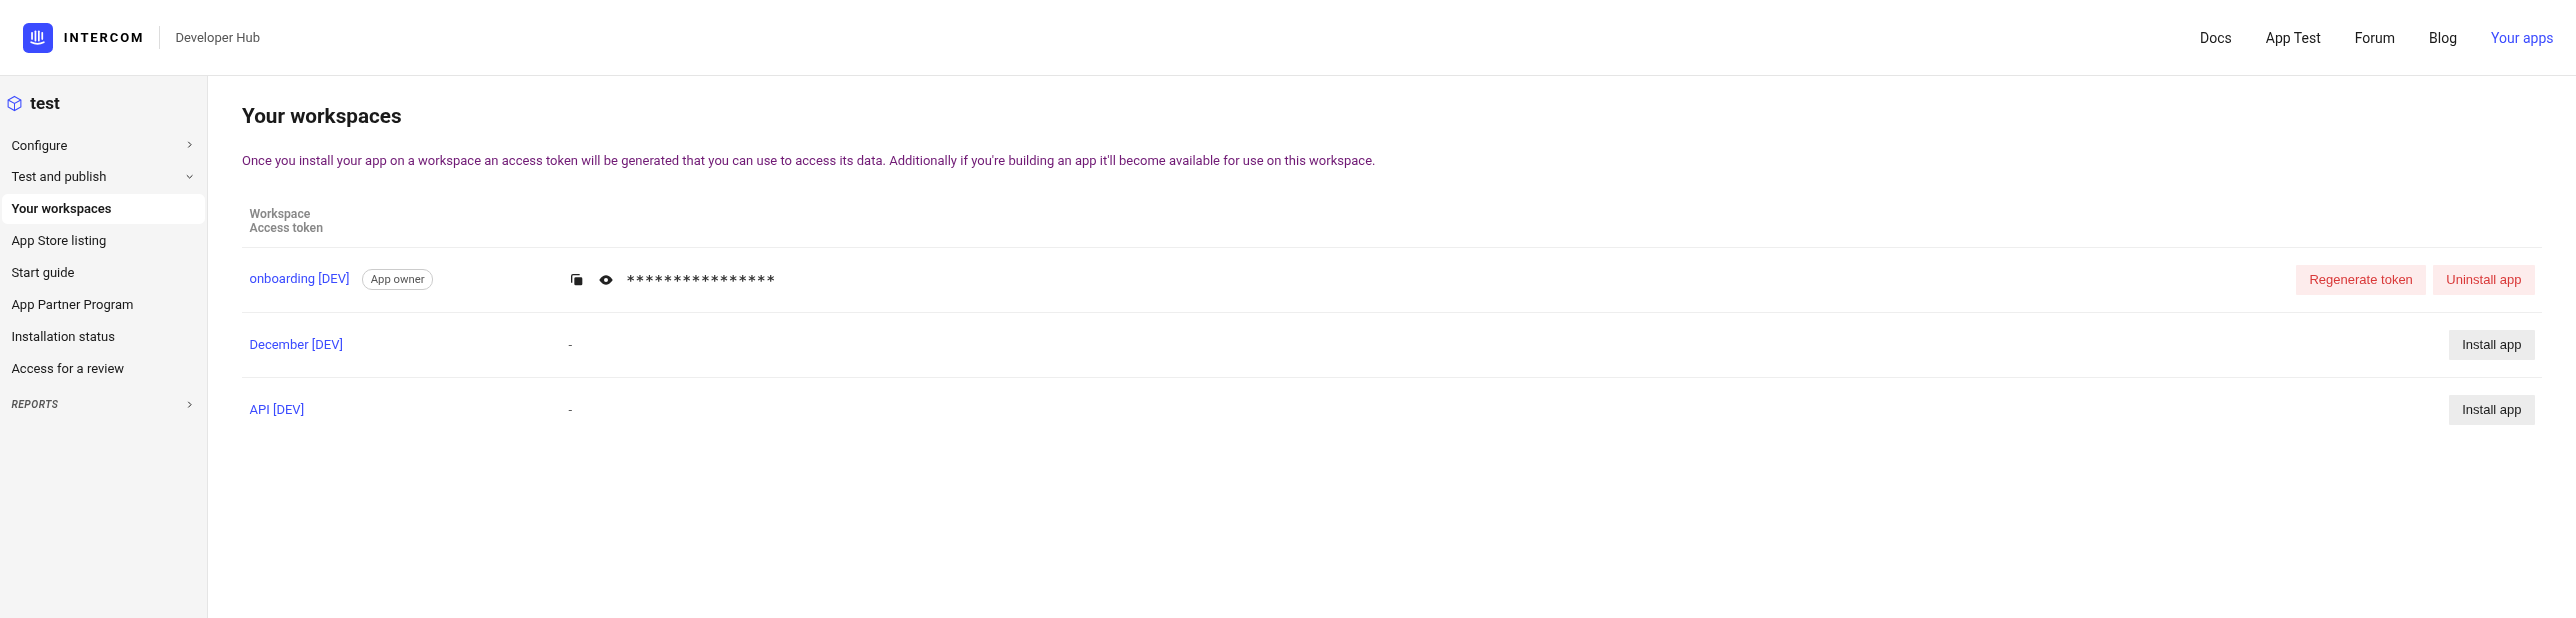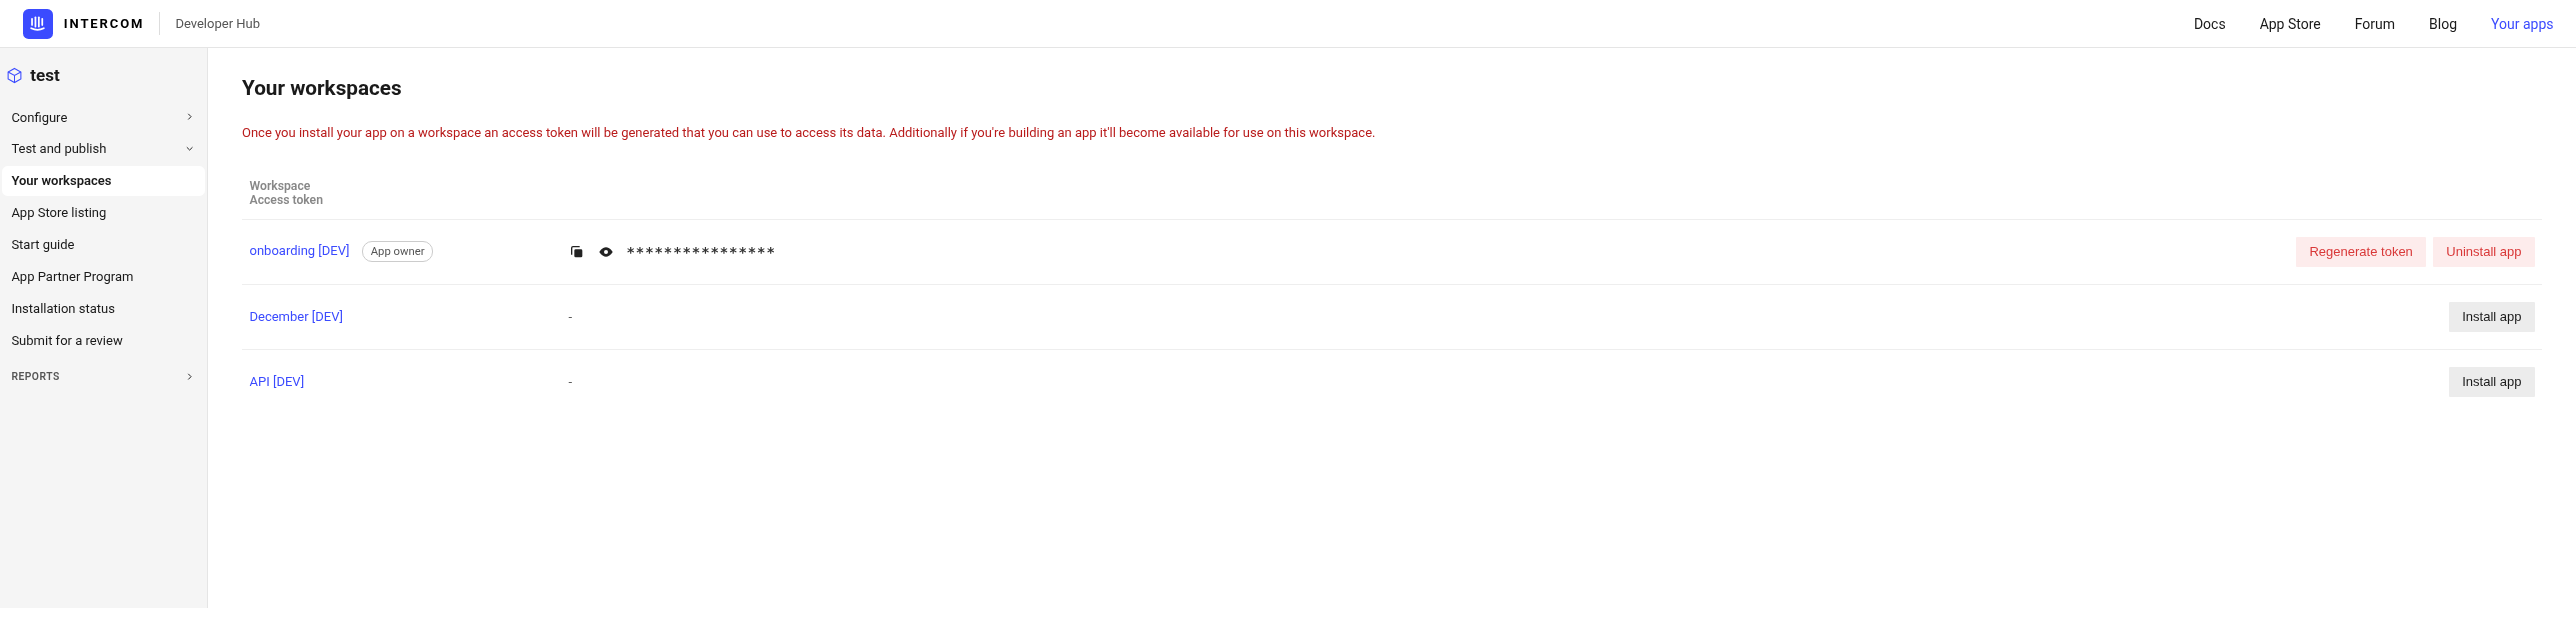--- a/index.html
+++ b/index.html
@@ -11,21 +11,21 @@
       font-family: -apple-system, BlinkMacSystemFont, "Segoe UI", Roboto, "Helvetica Neue", Arial, sans-serif;
       font-size: 13px;
       color: #1a1a1a;
       background: #fff;
     }
     .header {
       display: flex;
       align-items: center;
       justify-content: space-between;
       padding: 0 22.5px;
-      height: 48px;
+      height: 76px;
       border-bottom: 0.9px solid #e5e5e5;
     }
     .header-left {
       display: flex;
       align-items: center;
       gap: 11.3px;
     }
     .logo-box {
       width: 30px;
       height: 30px;
@@ -122,33 +122,34 @@
       padding: 7.5px 9.4px;
       display: flex;
       align-items: center;
       justify-content: space-between;
       cursor: pointer;
       font-size: 10.3px;
       font-weight: 600;
       letter-spacing: 0.5px;
       color: #555;
       margin-top: 7.5px;
+      font-style: italic;
     }
     .main {
       flex: 1;
       padding: 28px 34px;
     }
     .page-title {
       font-size: 20.7px;
       font-weight: 700;
       margin-bottom: 22.5px;
     }
     .page-description {
       font-size: 13px;
-      color: #b91c1c;
+      color: #701a75;
       margin-bottom: 26px;
       line-height: 1.5;
     }
     .table-wrapper {
       width: 100%;
     }
     .table-header {
       display: flex;
       padding: 11.3px 7.5px;
       font-size: 12.2px;
@@ -249,21 +250,21 @@
           <rect x="16.9" y="5" width="2.2" height="10" rx="1"></rect>
           <path d="M4 18 Q12 22 20 18" stroke="white" stroke-width="2.2" fill="none" stroke-linecap="round"></path>
         </svg>
     </div>
     <span class="brand-name">INTERCOM</span>
     <div class="header-divider"></div>
     <span class="subtitle">Developer Hub</span>
   </div>
   <nav class="header-nav">
     <a href="#">Docs</a>
-    <a href="#">App Store</a>
+    <a href="#">App Test</a>
     <a href="#">Forum</a>
     <a href="#">Blog</a>
     <a href="#" class="active">Your apps</a>
   </nav>
 </header>
 
 <div class="layout">
 
   <aside class="sidebar">
     <div class="sidebar-title">
@@ -303,21 +304,21 @@
 
     <div class="sidebar-item">
       <span>App Partner Program</span>
     </div>
 
     <div class="sidebar-item">
       <span>Installation status</span>
     </div>
 
     <div class="sidebar-item">
-      <span>Submit for a review</span>
+      <span>Access for a review</span>
     </div>
 
     <div class="sidebar-section-header">
       <span>REPORTS</span>
       <svg class="sidebar-chevron" viewBox="0 0 24 24">
           <polyline points="9 6 15 12 9 18"></polyline>
         </svg>
     </div>
   </aside>
 

